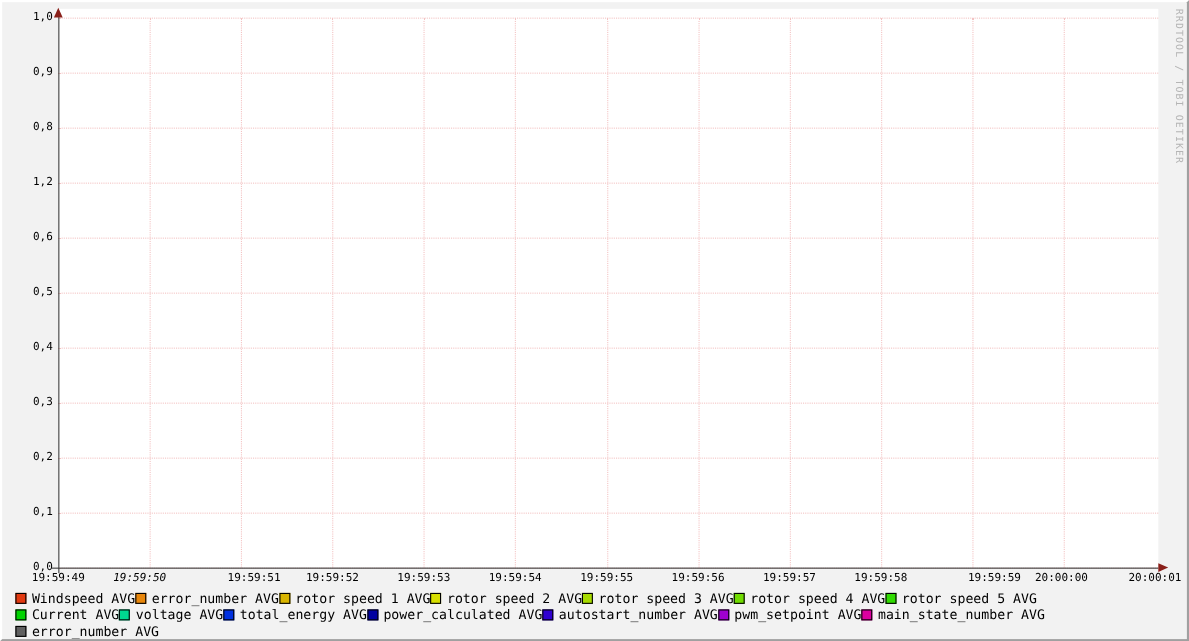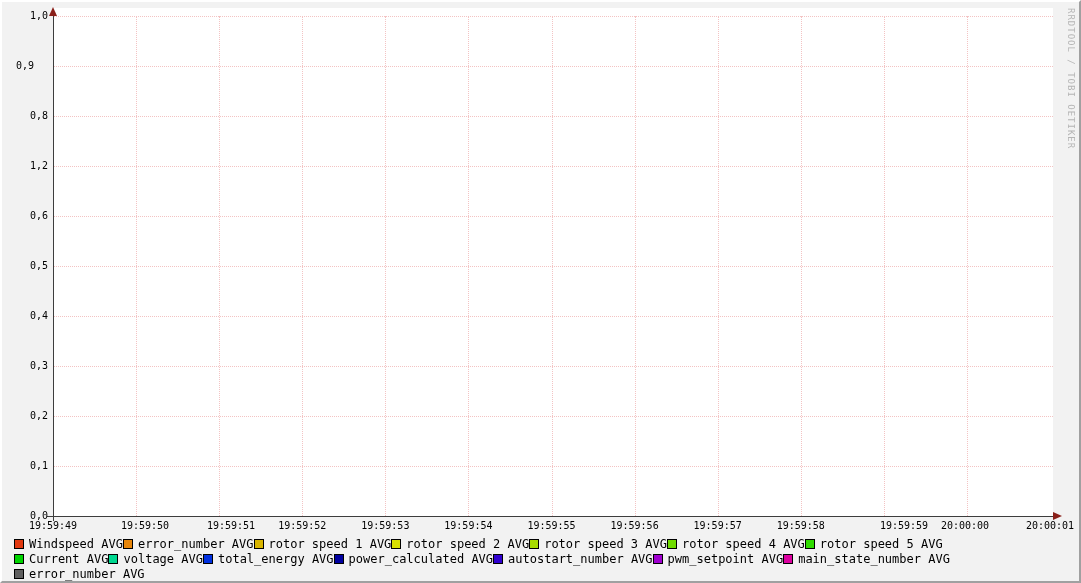--- a/index.html
+++ b/index.html
@@ -76,26 +76,26 @@
   <div id="yticks">
       <div class="ytick" style="top: 508px;">0,0</div>
       <div class="ytick" style="top: 458px;">0,1</div>
       <div class="ytick" style="top: 408px;">0,2</div>
       <div class="ytick" style="top: 358px;">0,3</div>
       <div class="ytick" style="top: 308px;">0,4</div>
       <div class="ytick" style="top: 258px;">0,5</div>
       <div class="ytick" style="top: 208px;">0,6</div>
       <div class="ytick" style="top: 158px;">1,2</div>
       <div class="ytick" style="top: 108px;">0,8</div>
-      <div class="ytick" style="top: 58px; text-align: center;">0,9</div>
+      <div class="ytick" style="top: 58px;">0,9</div>
       <div class="ytick" style="top: 8px;">1,0</div>
     </div>
   <div id="xticks">
       <div class="xtick" style="left: 9px;">19:59:49</div>
-      <div class="xtick" style="left: 101px;">19:59:50</div>
+      <div class="xtick" style="left: 83px; font-style: italic;">19:59:50</div>
       <div class="xtick" style="left: 187px;">19:59:51</div>
       <div class="xtick" style="left: 258.25px;">19:59:52</div>
       <div class="xtick" style="left: 341.333px;">19:59:53</div>
       <div class="xtick" style="left: 424.417px;">19:59:54</div>
       <div class="xtick" style="left: 507.5px;">19:59:55</div>
       <div class="xtick" style="left: 590.583px;">19:59:56</div>
       <div class="xtick" style="left: 673.667px;">19:59:57</div>
       <div class="xtick" style="left: 756.75px; text-align: center;">19:59:58</div>
       <div class="xtick" style="left: 860px;">19:59:59</div>
       <div class="xtick" style="left: 921px;">20:00:00</div>

